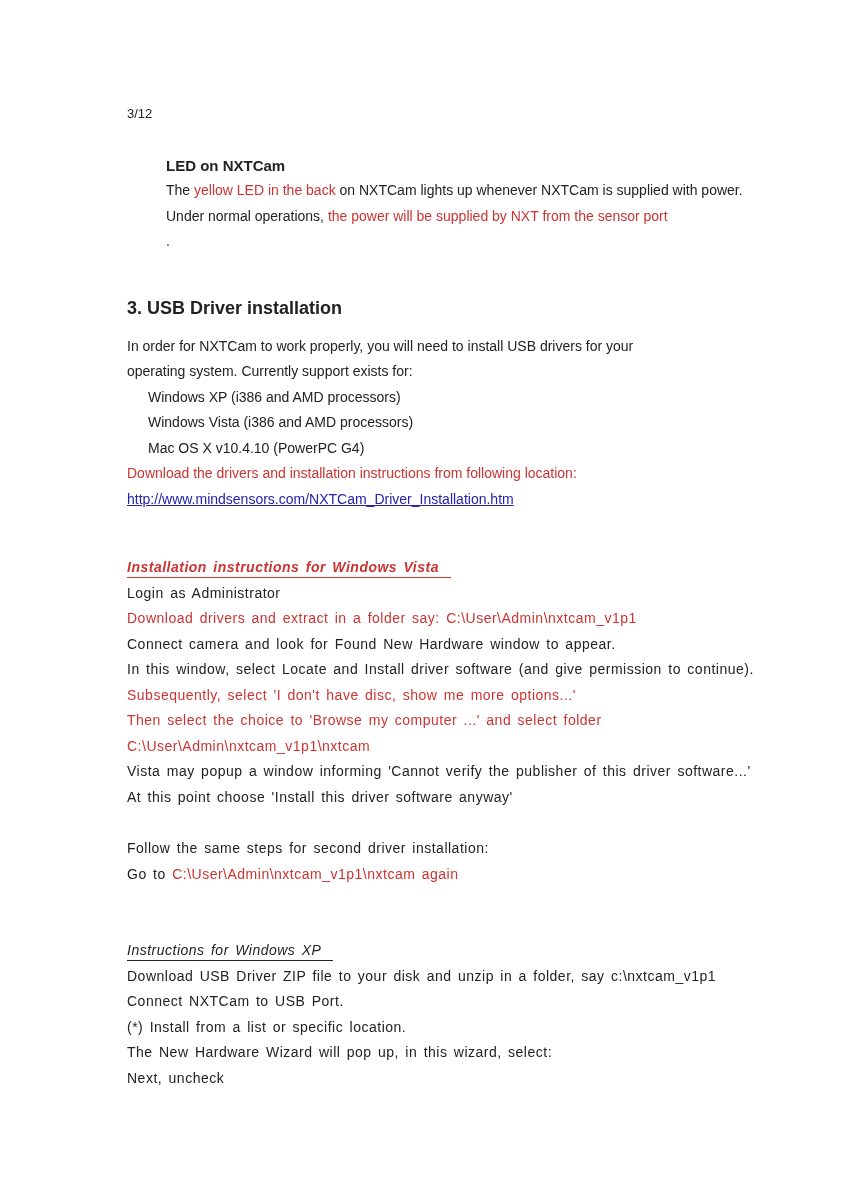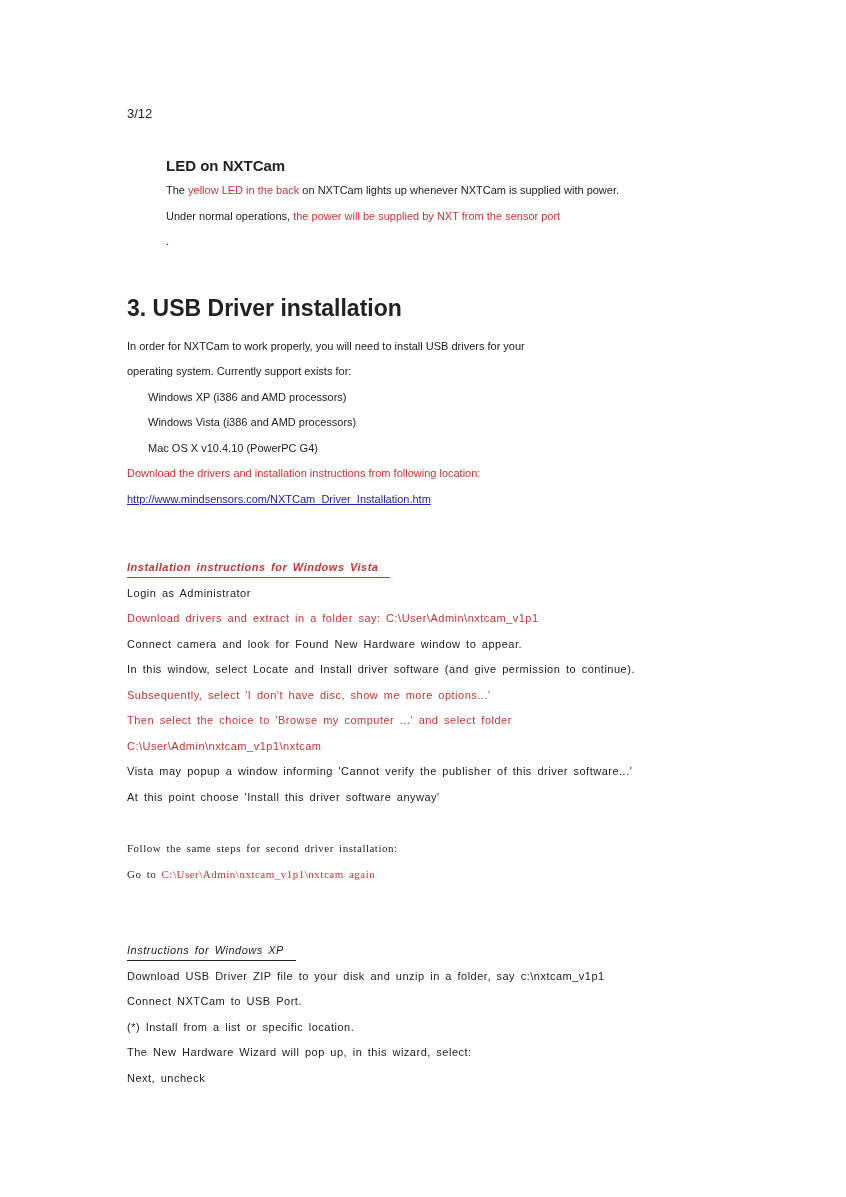--- a/index.html
+++ b/index.html
@@ -4,49 +4,49 @@
 <style>
   * { margin: 0; padding: 0; box-sizing: border-box; }
   html, body { background: #ffffff; }
   body {
     width: 846px; height: 1197px; overflow: hidden;
     font-family: "Liberation Sans", sans-serif;
     color: var(--ink, #222222);
   }
   .page { padding: 101px 40px 0 127px; }
   .line {
-    font-size: 11px;
+    font-size: 14px;
     line-height: 25.5px;
     white-space: nowrap;
   }
   .red { color: var(--red, #cc3333); }
   .page-num { font-size: 13px; line-height: 25.5px; }
   .led-section { margin-top: 26px; margin-left: 39px; }
   .h-small { font-size: 15px; font-weight: bold; line-height: 25.5px; }
   .usb-heading {
-    font-size: 23px; font-weight: bold; line-height: 26px;
+    font-size: 18px; font-weight: bold; line-height: 26px;
     margin-top: 40px; margin-bottom: 13px;
   }
   .indented .line { padding-left: 21px; }
   .link {
     color: var(--link, #2222aa);
     text-decoration: underline;
     cursor: pointer;
   }
   .vista-section { margin-top: 43px; }
   .tracked .line { letter-spacing: 0.5px; word-spacing: 2px; }
   .u-head {
     display: inline-block;
     font-style: italic;
     border-bottom: 1px solid currentColor;
     padding-right: 12px;
     line-height: 20px;
   }
   .vista-head { font-weight: bold; }
-  .followup { margin-top: 26px; font-family: Liberation Serif, serif; }
+  .followup { margin-top: 26px; }
   .xp-section { margin-top: 51px; }
 </style>
 </head>
 <body>
 
 <div class="page">
 
   <div class="page-num">3/12</div>
 
   <section class="led-section">

